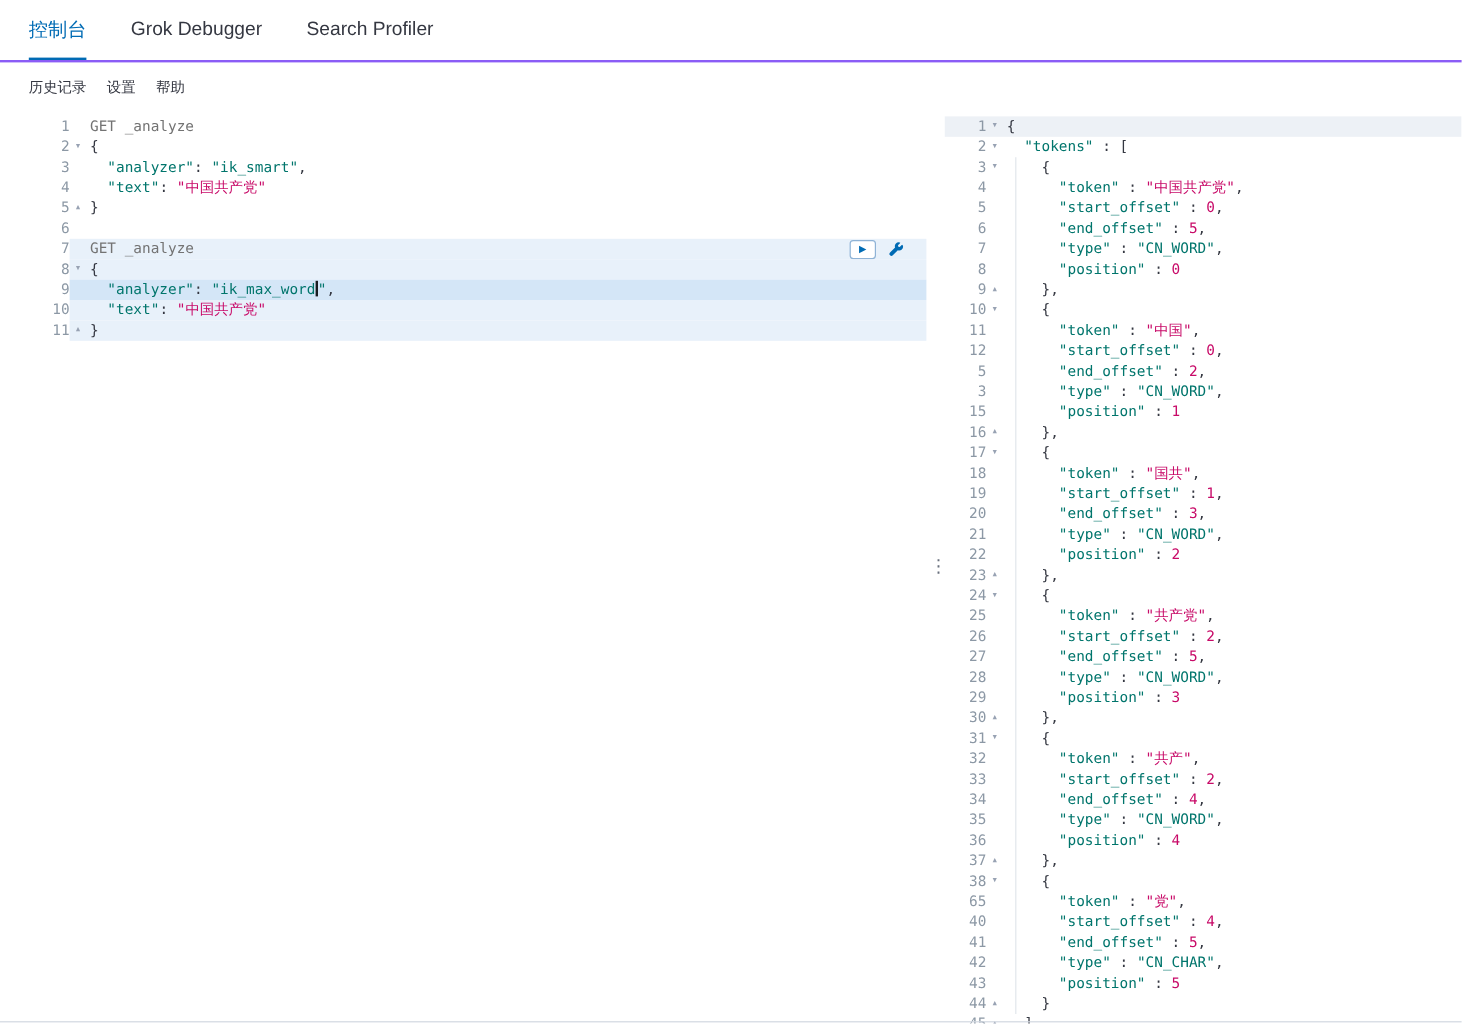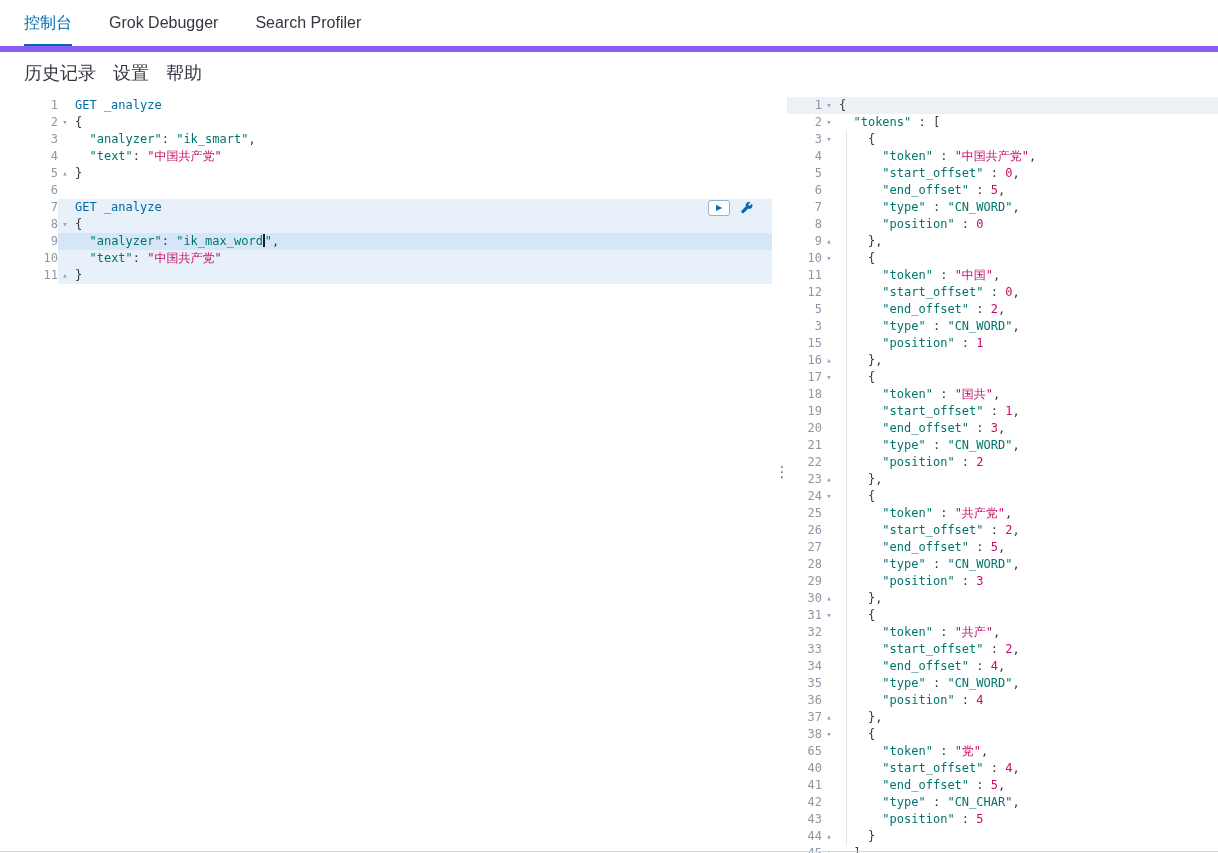--- a/index.html
+++ b/index.html
@@ -7,39 +7,39 @@
   body {
     width:1218px; height:853px; position:relative; overflow:hidden;
     background:#ffffff;
     font-family:"Liberation Sans","DejaVu Sans",sans-serif;
     color:#343741;
   }
 
   
   .topnav {
     position:absolute; top:0; left:0; right:0; height:52px;
-    border-bottom:6px solid #8b5cf6;
+    border-bottom:2px solid #8b5cf6;
     display:flex; align-items:stretch; padding-left:24px; gap:37px;
     background:#fff;
   }
   .tab {
     font-size:16px; color:#343741; display:flex; align-items:center;
     position:relative; cursor:pointer; white-space:nowrap;
   }
   .tab.active { color:#006BB4; }
   .tab.active::after {
     content:""; position:absolute; left:0; right:0; bottom:0; height:2px;
     background:#006BB4;
   }
 
   
   .menubar {
     position:absolute; top:53px; left:0; right:0; height:40px;
     display:flex; align-items:center; padding-left:24px; gap:17px;
-    font-size:18px; color:#343741; background:#fff;
+    font-size:12px; color:#343741; background:#fff;
   }
   .menubar span { cursor:pointer; white-space:nowrap; }
 
   
   .panels { position:absolute; top:93px; left:0; right:0; bottom:0; }
   .panel { position:absolute; top:0; bottom:0; overflow:hidden; background:#fff; }
   .panel-left  { left:0; width:779px; }
   .panel-right { left:787px; right:0; }
 
   .code-rows { position:absolute; top:4px; left:0; right:0; }
@@ -59,21 +59,21 @@
   .fold {
     flex:none; width:14px; text-align:center; color:#98A2B3;
     font-size:9px; line-height:17px; cursor:pointer;
   }
   .code { flex:1; padding-left:3px; }
 
   .row.hl-req    .linebody { background:#E8F1FA; }
   .row.hl-active .linebody { background:#D4E6F7; }
   .row.hl-out               { background:#EDF1F6; }
 
-  .tok-m { color:#0369a1;margin-top:36px; }
+  .tok-m { color:#737373;margin-top:36px; }
   .tok-s { color:#00756C; }
   .tok-j { color:#C80A68; }
   .tok-n { color:#C80A68; }
   .tok-p { color:#343741; }
   .tok-w { color:#343741; }
 
   .caret {
     display:inline-block; width:2px; height:13px; background:#1a1c21;
     vertical-align:-2px;
   }

